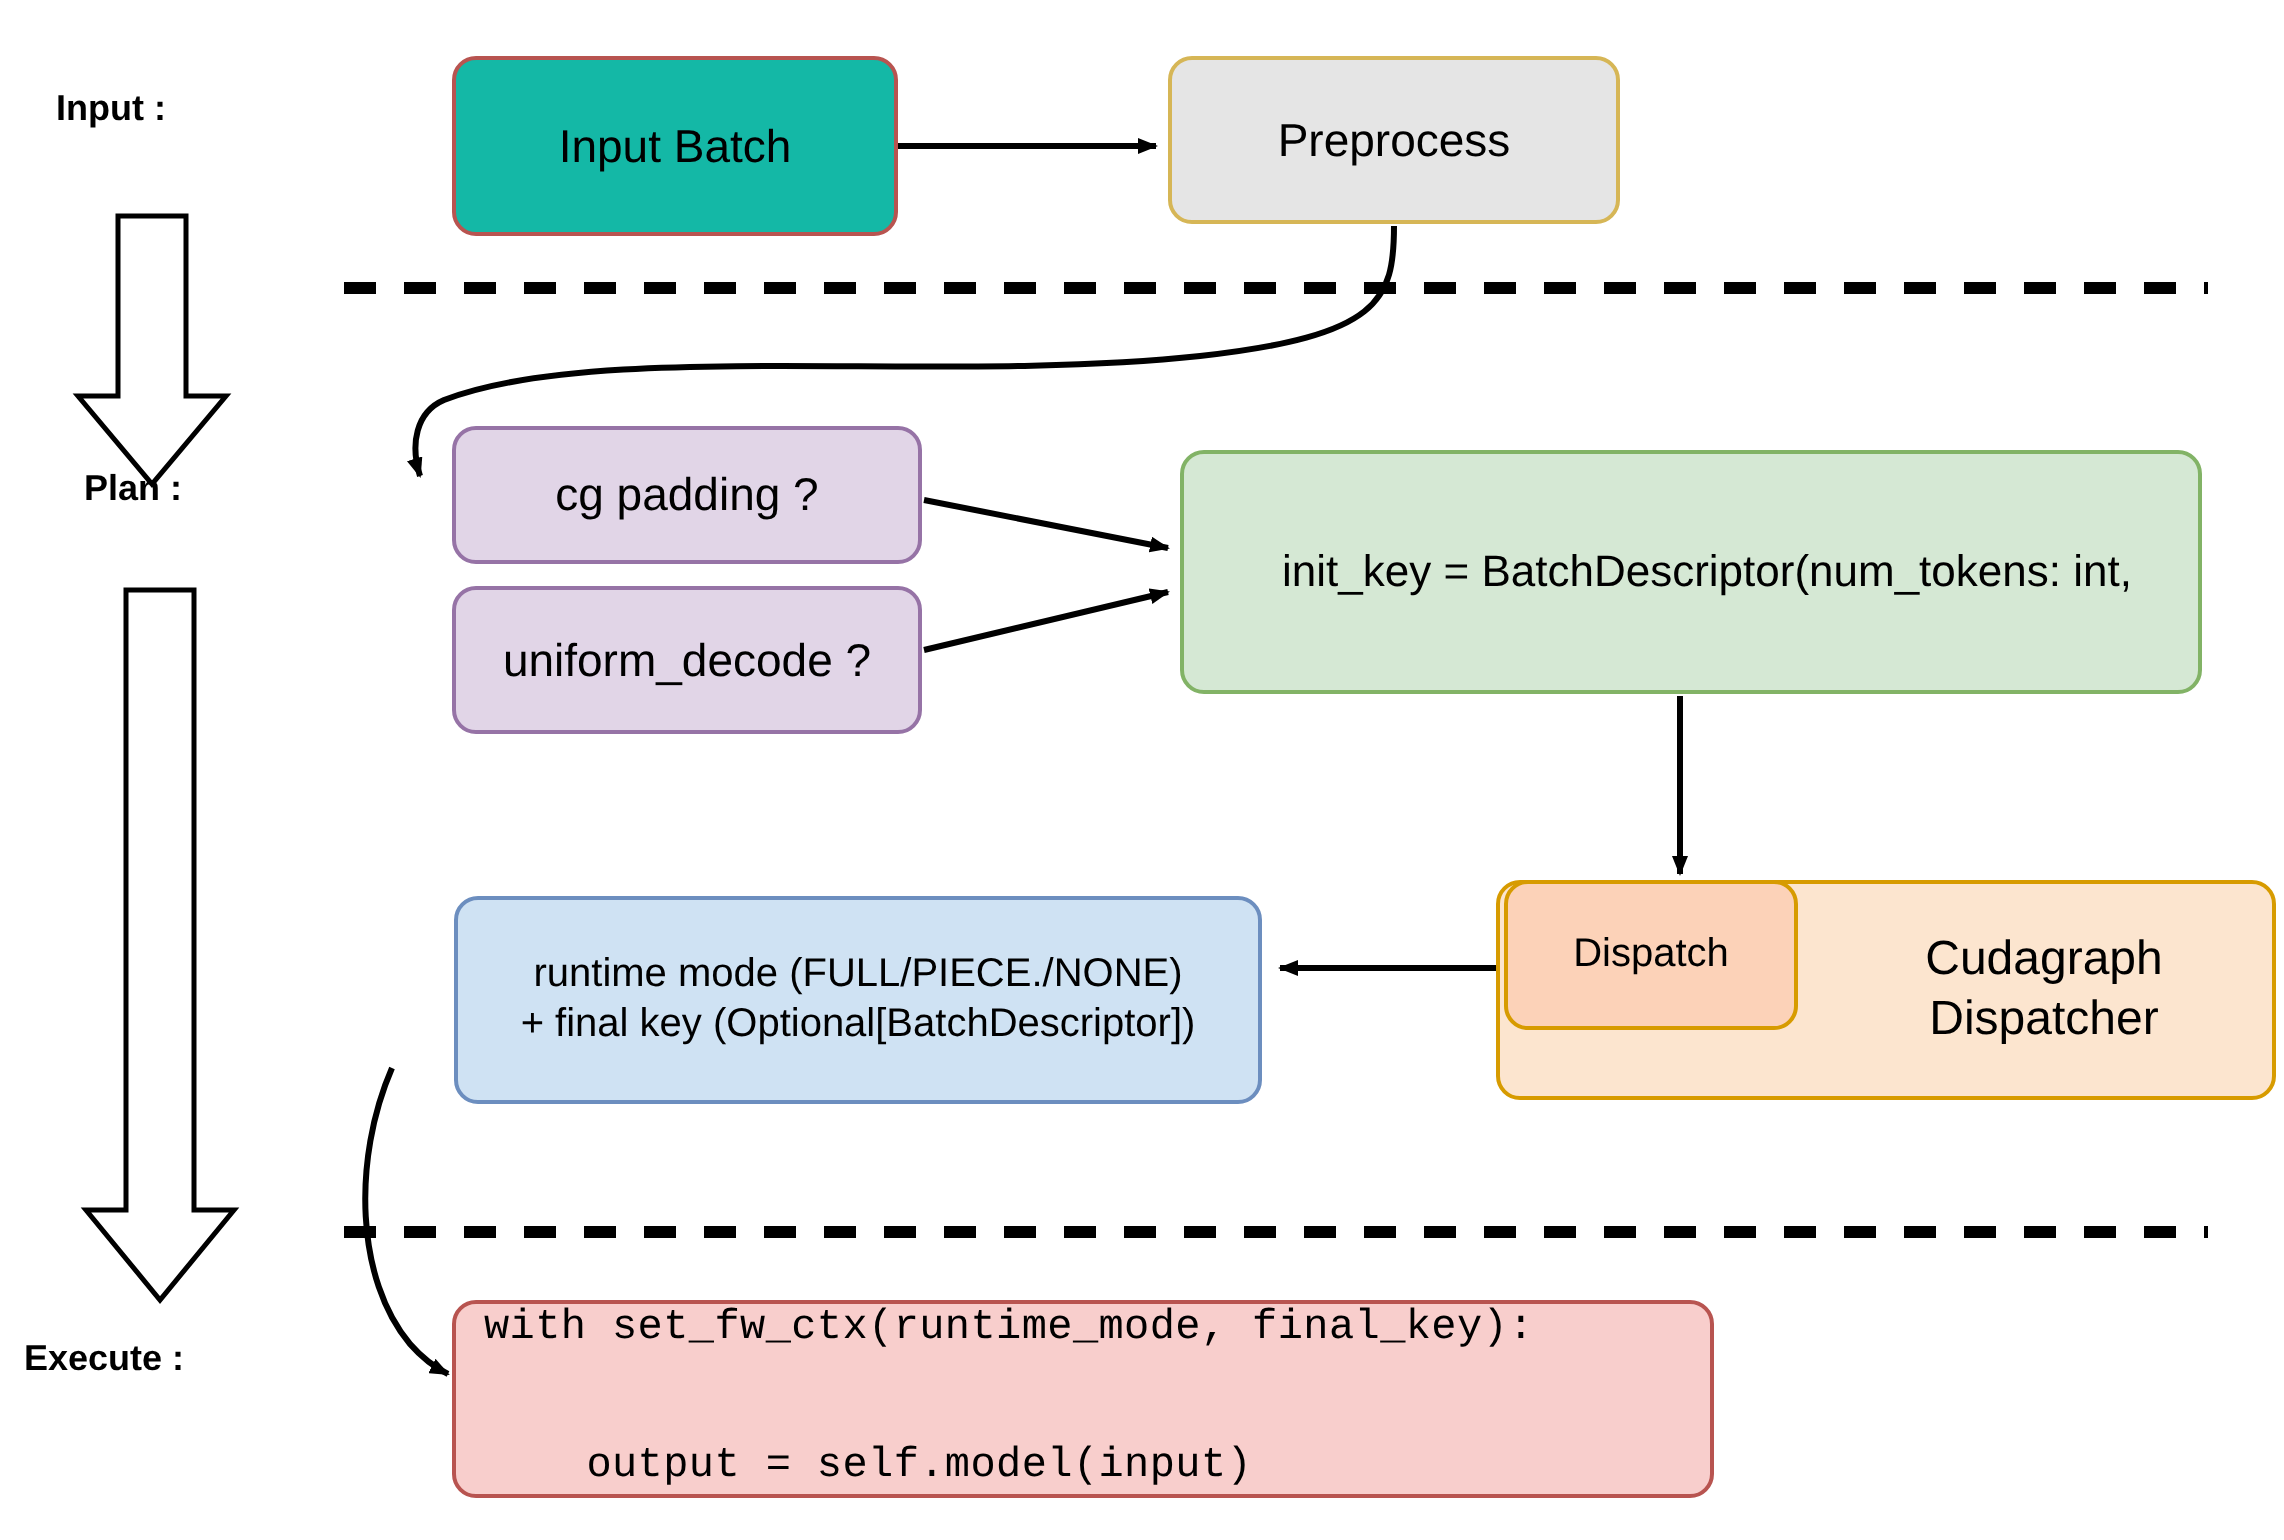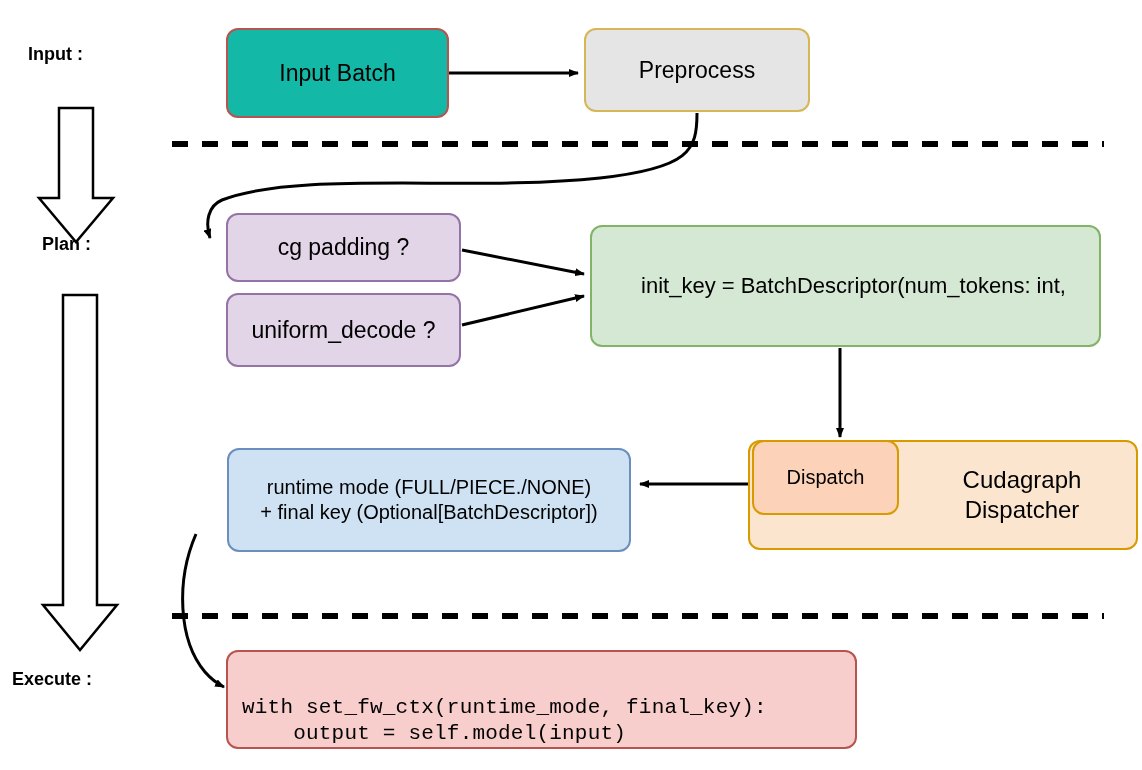--- a/index.html
+++ b/index.html
@@ -141,18 +141,18 @@
   </div>
 
   <div class="node" style="left:227px; top:448px; width:404px; height:104px; font-size:20px;
               background:#cfe2f3; border-color:#6c8ebf; flex-direction:column;">
     <span>runtime mode (FULL/PIECE./NONE)</span>
     <span>+ final key (Optional[BatchDescriptor])</span>
   </div>
 
   <div class="node code-node" style="left:226px; top:650px; width:631px; height:99px;
               background:#f8cecc; border-color:#b85450; flex-direction:column;
-              align-items:flex-start; justify-content:flex-end;">
+              align-items:flex-start; justify-content:space-between;">
     <span>with set_fw_ctx(runtime_mode, final_key):</span>
     <span>    output = self.model(input)</span>
   </div>
 
 </div>
 
 </body></html>

